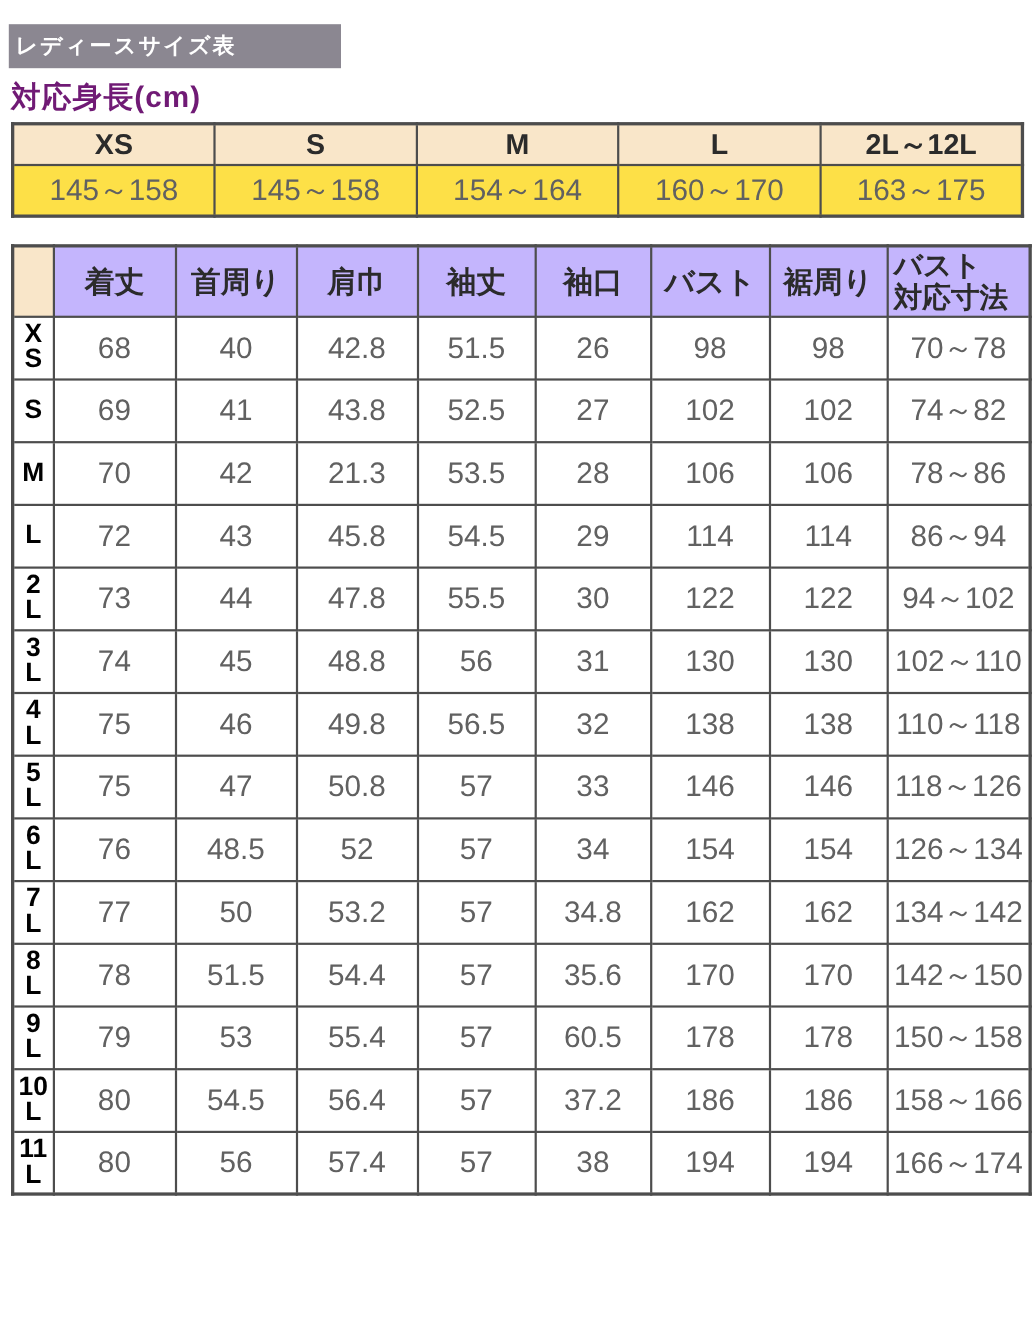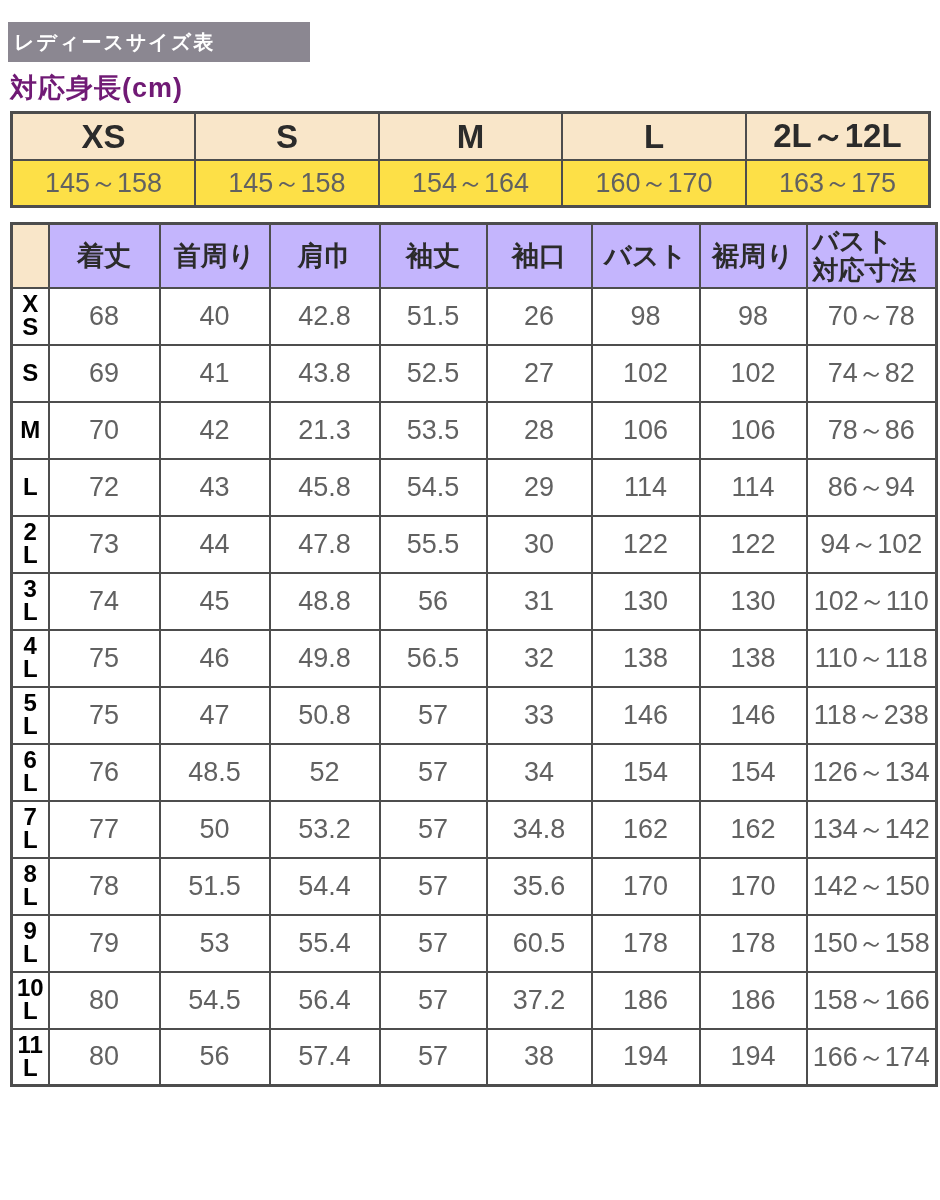--- a/index.html
+++ b/index.html
@@ -18,21 +18,21 @@
   .subtitle {
     position: absolute; left: 10px; top: 70px;
     font-size: 27px; font-weight: bold; color: #701a75;
     letter-spacing: 1px;
   }
   table { border-collapse: collapse; position: absolute; table-layout: fixed; }
   th, td { border: 2px solid #4d4d4d; text-align: center; vertical-align: middle; }
   .height-table { left: 10px; top: 111px; width: 921px; border: 3px solid #4d4d4d; }
   .height-table th {
     height: 34px; background: #f9e6c9; color: #2b2b2b;
-    font-size: 33px; font-weight: 600;
+    font-size: 26px; font-weight: 600;
   }
   .height-table td {
     height: 46px; background: #fde047; color: #616161;
     font-size: 27px; font-weight: 400;
   }
   .size-table { left: 10px; top: 222px; width: 925px; border: 3px solid #4d4d4d; }
   .size-table th.col-header {
     height: 64px; background: #c4b5fd; color: #2b2b2b;
     font-size: 27px; font-weight: 600;
   }
@@ -191,21 +191,21 @@
       </tr>
       <tr>
         <th class="size-label">5<br>L</th>
         <td>75</td>
         <td>47</td>
         <td>50.8</td>
         <td>57</td>
         <td>33</td>
         <td>146</td>
         <td>146</td>
-        <td>118～238</td>
+        <td>118～126</td>
       </tr>
       <tr>
         <th class="size-label">6<br>L</th>
         <td>76</td>
         <td>48.5</td>
         <td>52</td>
         <td>57</td>
         <td>34</td>
         <td>154</td>
         <td>154</td>

